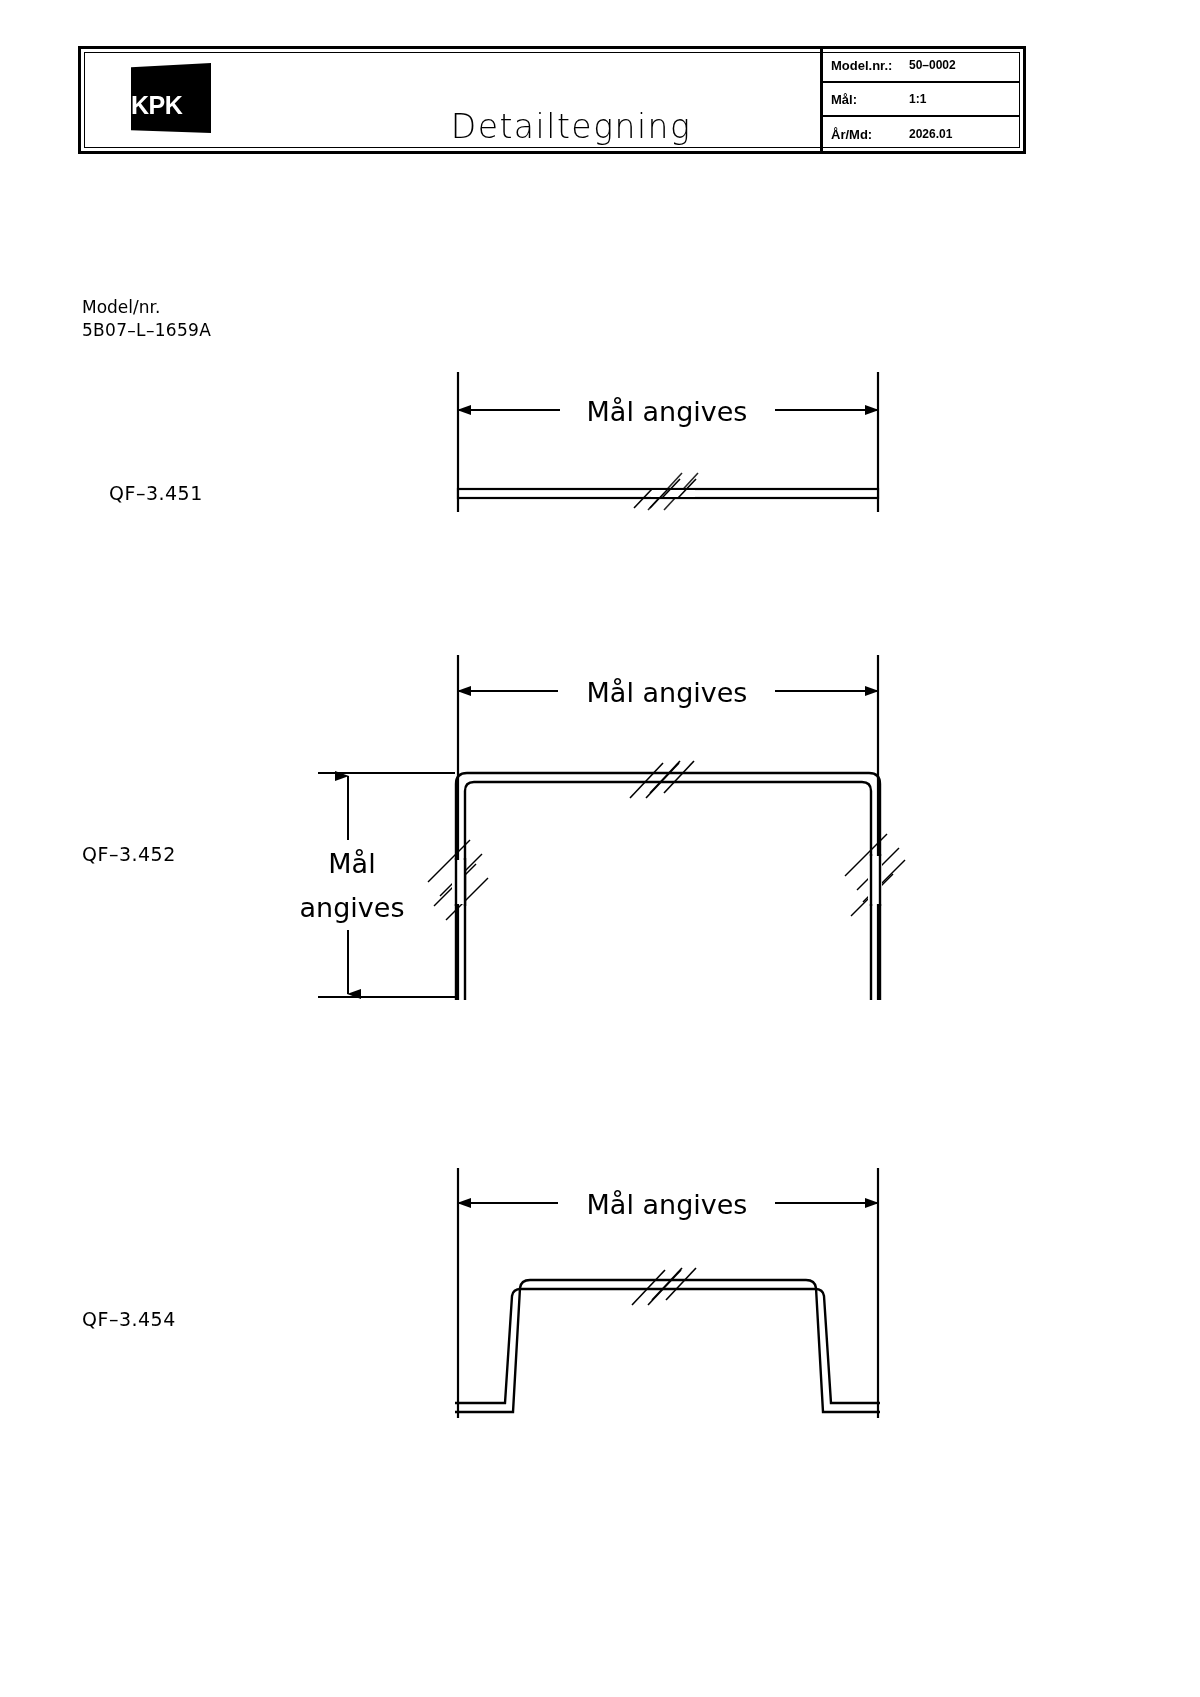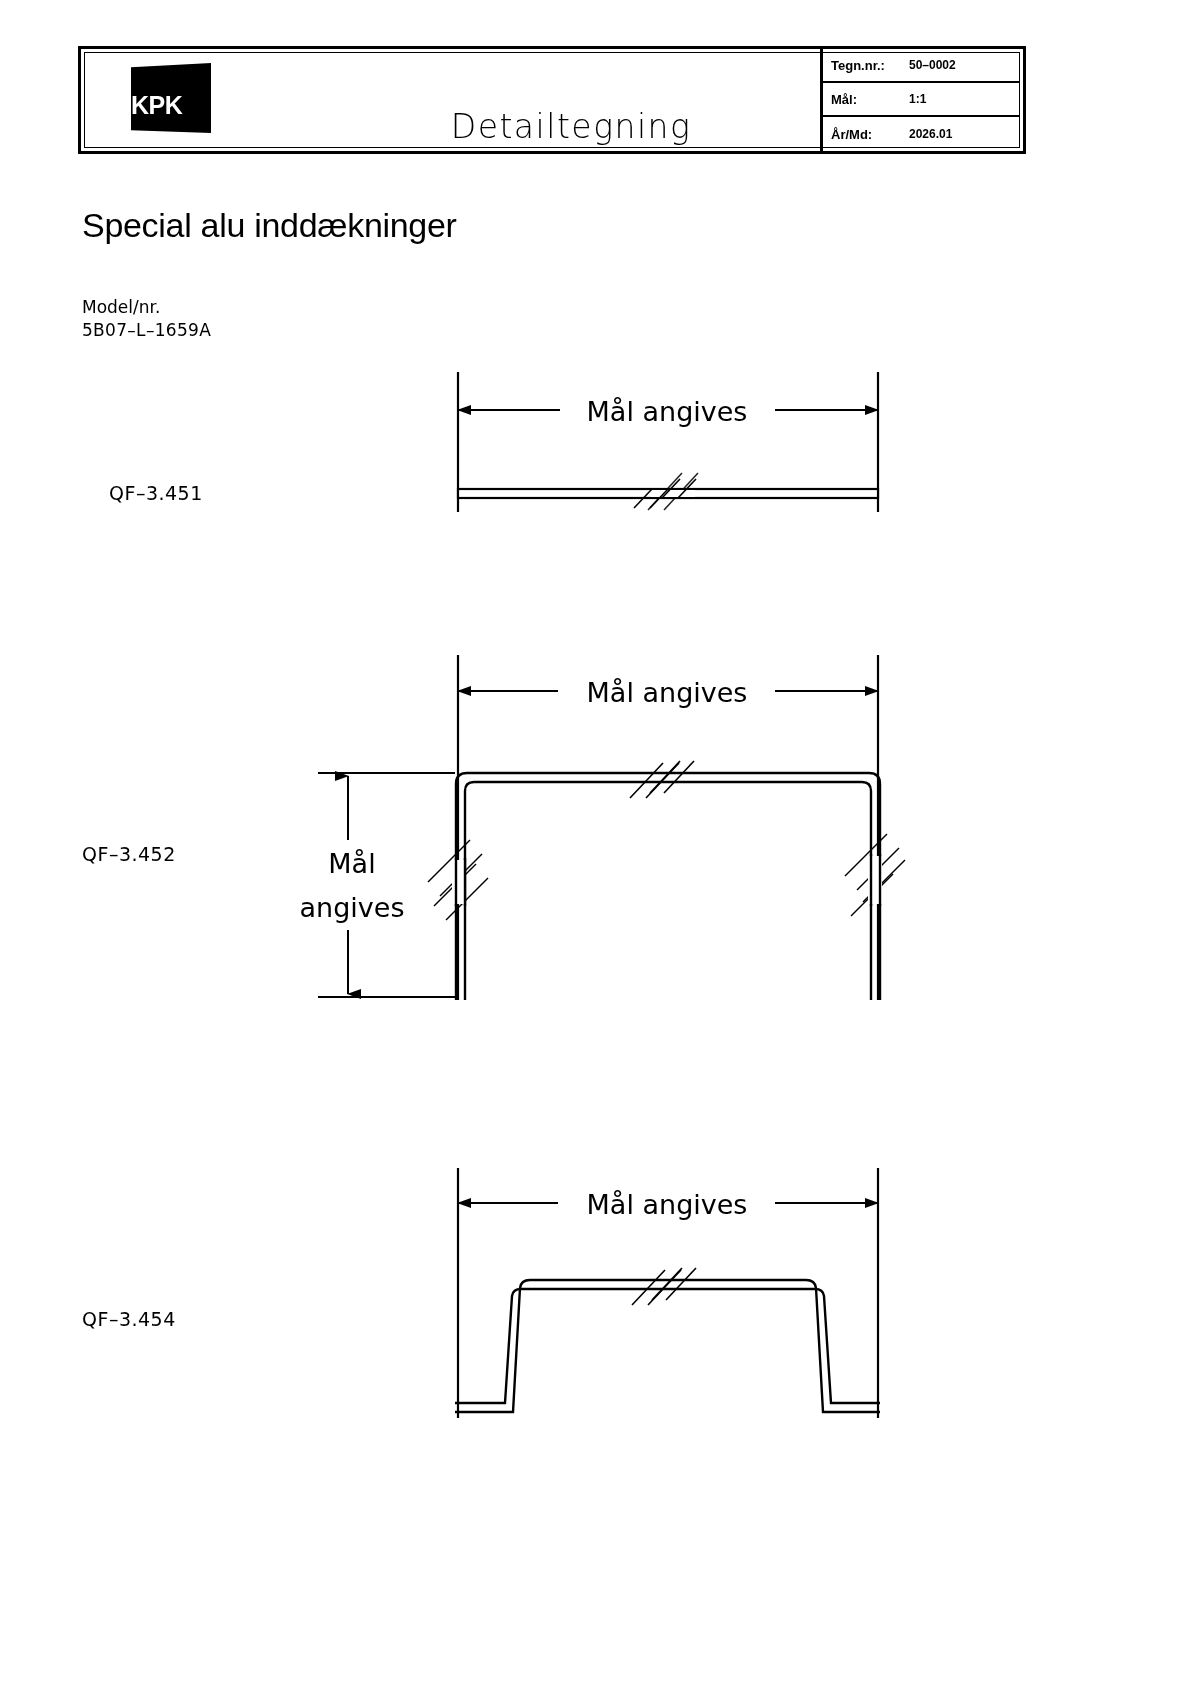--- a/index.html
+++ b/index.html
@@ -162,35 +162,34 @@
     <div id="title-block-inner"></div>
 
     <div id="logo-box">
       <span id="logo-text">KPK</span>
     </div>
 
     <div id="doc-title">Detailtegning</div>
 
     <div id="meta-table">
       <div class="meta-row">
-        <span class="meta-key">Tegn.nr.:</span>
+        <span class="meta-key">Model.nr.:</span>
         <span class="meta-val">50–0002</span>
       </div>
       <div class="meta-row">
         <span class="meta-key">Mål:</span>
         <span class="meta-val">1:1</span>
       </div>
       <div class="meta-row">
         <span class="meta-key">År/Md:</span>
         <span class="meta-val">2026.01</span>
       </div>
     </div>
   </div>
 
-  <div id="page-heading">Special alu inddækninger</div>
   <div id="model-label">Model/nr.</div>
   <div id="model-value">5B07–L–1659A</div>
 
   <div class="part-label" id="label-1">QF–3.451</div>
   <div class="part-label" id="label-2">QF–3.452</div>
   <div class="part-label" id="label-3">QF–3.454</div>
 
   <svg id="drawing" viewBox="0 0 1200 1697">
     <defs>
       <marker id="arrL" markerWidth="14" markerHeight="10" refX="1" refY="5" orient="auto" markerUnits="userSpaceOnUse">

